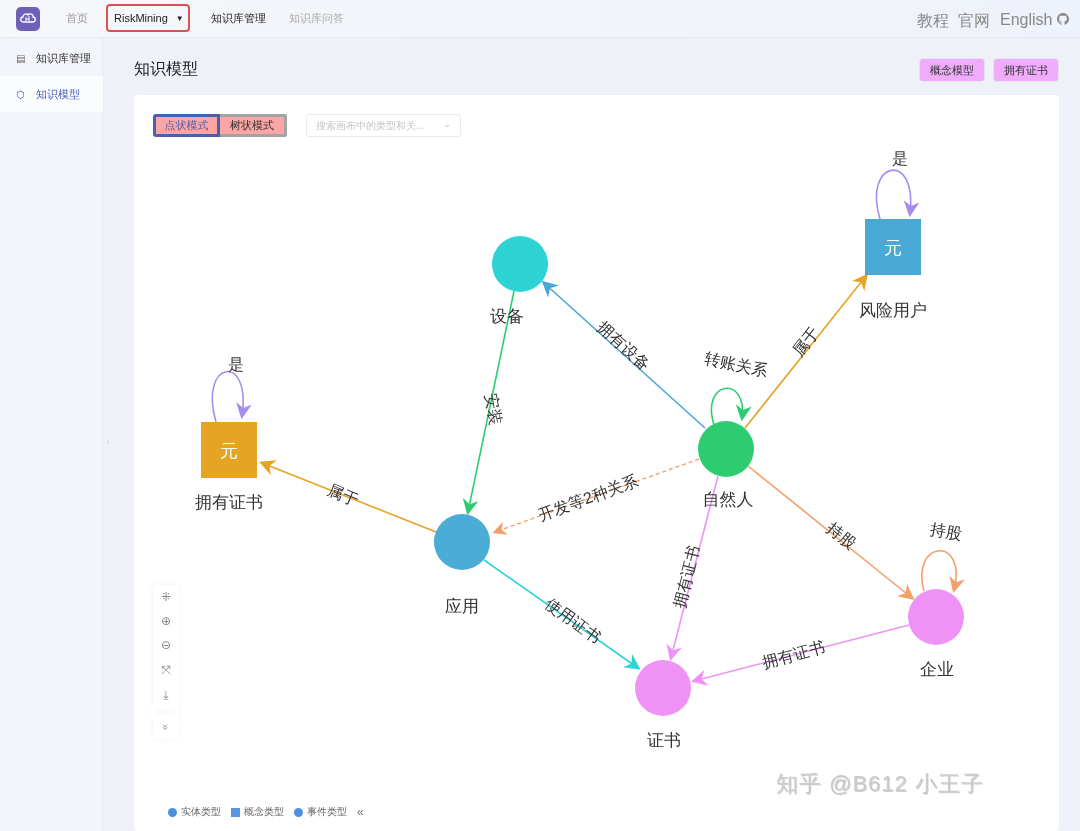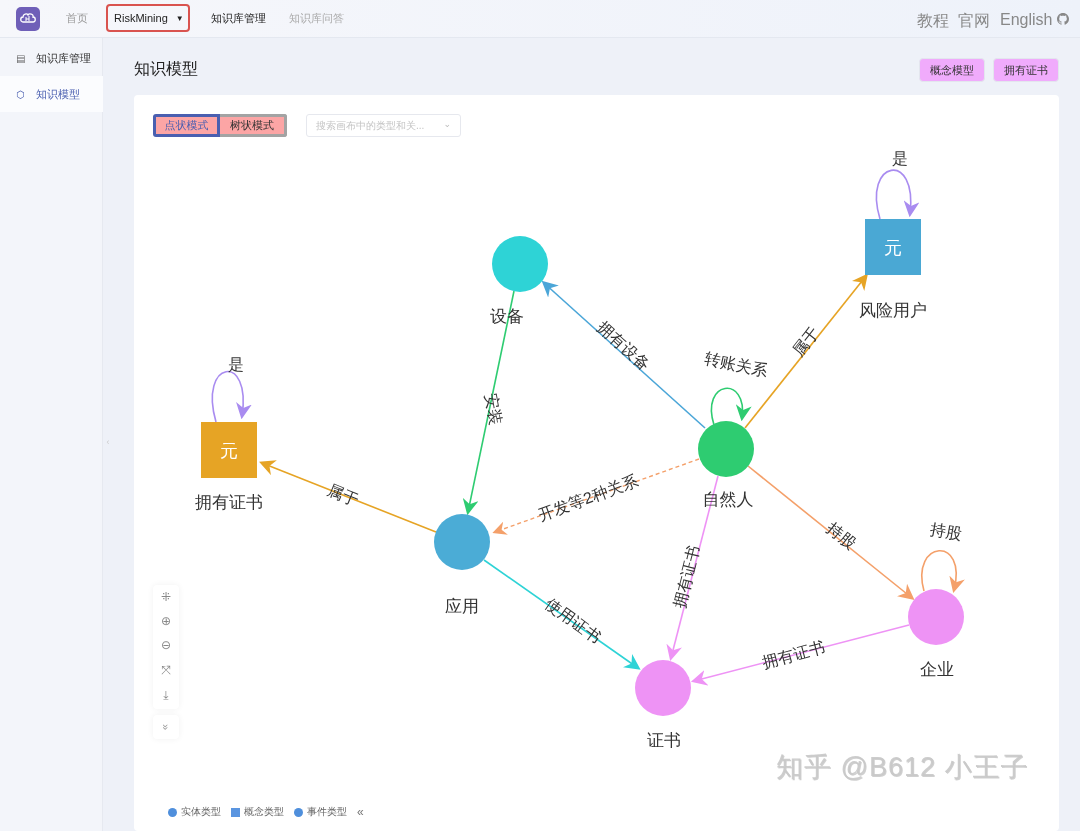--- a/index.html
+++ b/index.html
@@ -37,21 +37,21 @@
   svg.graph .clickable { pointer-events: all; }
   .node-label { position:absolute; font-size: 17px; color: #333; transform: translateX(-50%); white-space: nowrap; }
   .tools { position:absolute; left: 153px; top: 585px; width: 26px; height: 124px; background:#fff; border-radius: 4px; box-shadow: 0 0 6px rgba(0,0,0,0.06); }
   .tool { position:absolute; left: 0; width: 26px; height: 24px; display:flex; align-items:center; justify-content:center; color:#888; font-size: 12px; }
   .tool-more { position:absolute; left: 153px; top: 715px; width: 26px; height: 24px; background:#fff; border-radius:4px; box-shadow: 0 0 6px rgba(0,0,0,0.06); display:flex; align-items:center; justify-content:center; color:#999; font-size: 11px; }
   .legend { position:absolute; left: 168px; top: 805px; display:flex; align-items:center; font-size: 10px; color: #666; }
   .legend .it { display:flex; align-items:center; margin-right: 10px; }
   .legend .dot { width: 9px; height: 9px; border-radius: 50%; background: #4f8fdc; margin-right: 4px; }
   .legend .sq { width: 9px; height: 9px; background: #5a95e0; margin-right: 4px; }
   .legend .coll { font-size: 12px; color:#777; }
-  .watermark { position:absolute; left: 776px; top: 749px; font-size: 27px; color: rgba(200,200,200,0.9); letter-spacing: 1px; text-shadow: 1px 1px 0 rgba(120,120,120,0.35); }
+  .watermark { position:absolute; left: 776px; top: 769px; font-size: 22px; color: rgba(200,200,200,0.9); letter-spacing: 1px; text-shadow: 1px 1px 0 rgba(120,120,120,0.35); }
 </style>
 </head>
 <body>
 
 <div class="topbar">
   <div class="logo">
     <svg width="16" height="14" viewBox="0 0 16 14">
         <path d="M3 10 C0 10 0 5 3 5 C3 2 7 1 8 3 C9 1 14 2 13 5 C16 5 16 10 13 10 Z" fill="none" stroke="#fff" stroke-width="1.3"></path>
         <path d="M6 5 V9 M9 4 V9 M6 7 H9" stroke="#fff" stroke-width="1"></path>
       </svg>

